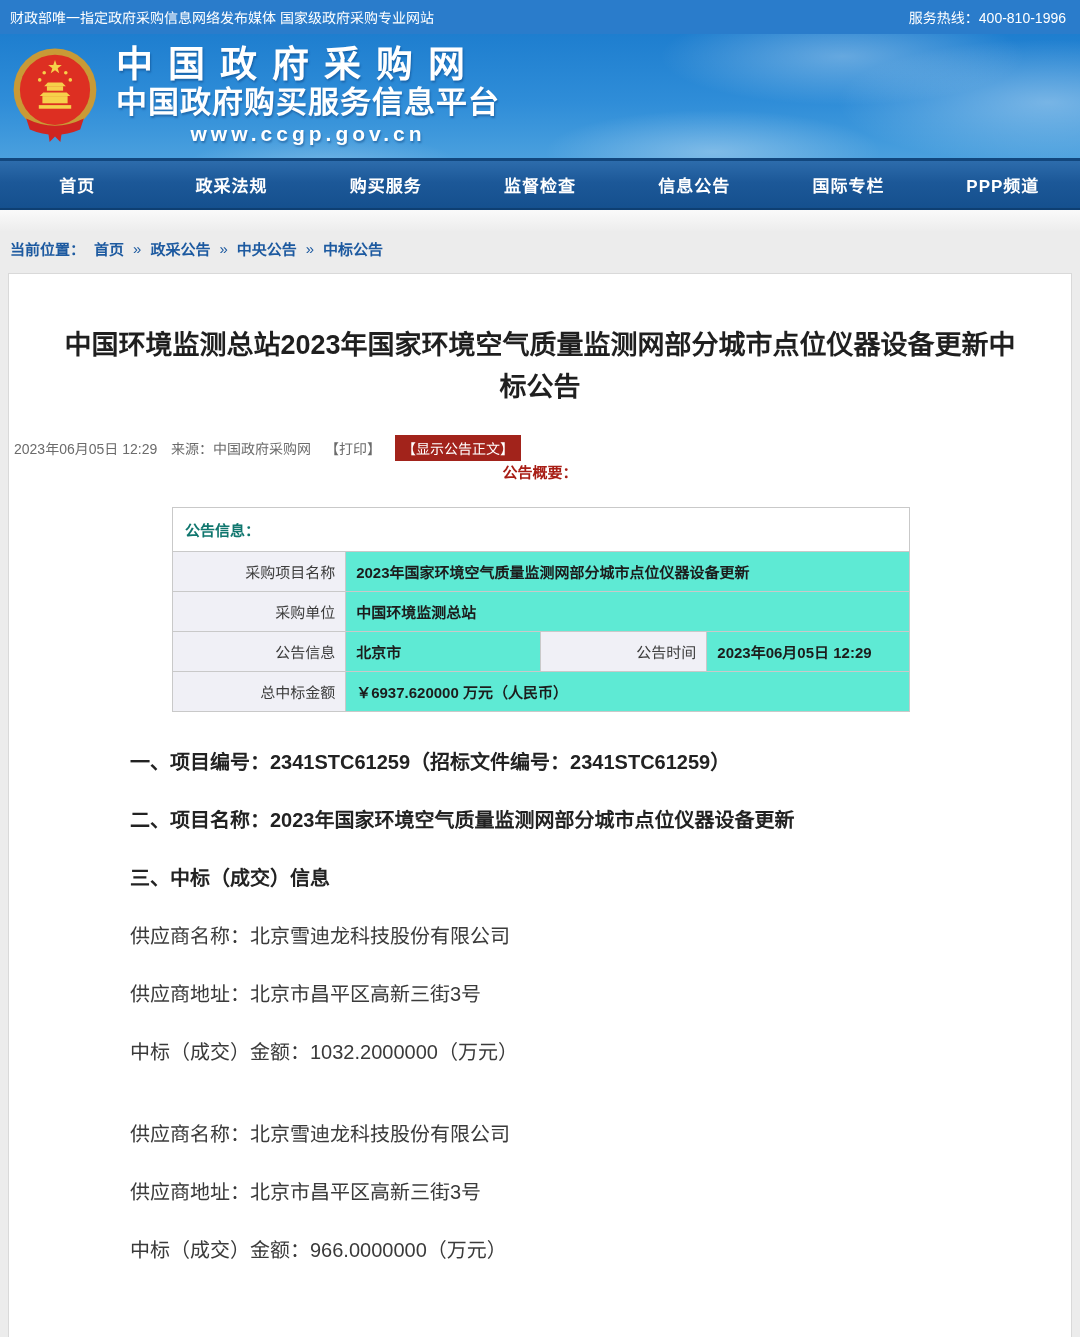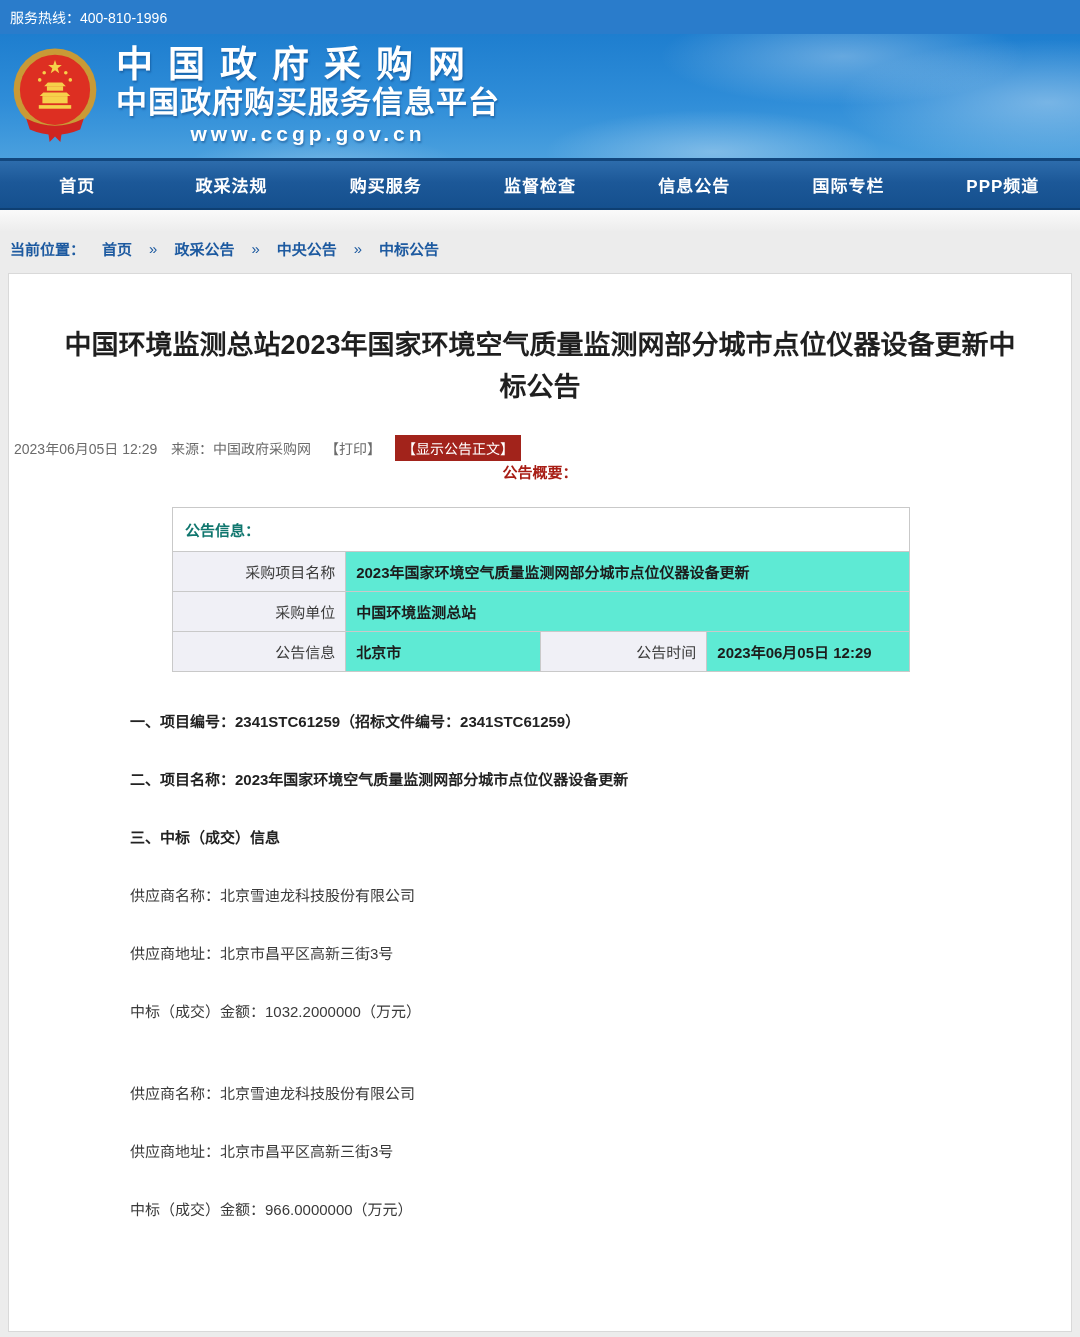--- a/index.html
+++ b/index.html
@@ -68,21 +68,21 @@
   .nav-fade { height: 22px; background: linear-gradient(180deg, #fafafa, #ececec); }
 
   
   .breadcrumb {
     padding: 6px 0 14px 10px;
     font-size: 15px;
     font-weight: bold;
     color: #1d5aa0;
     display: flex;
     align-items: center;
-    gap: 17px;
+    gap: 9px;
   }
   .breadcrumb .crumb { cursor: pointer; }
   .breadcrumb .sep { font-weight: normal; color: #1d5aa0; }
 
   
   .panel {
     margin: 0 8px;
     background: #fff;
     border: 1px solid #d9d9d9;
     min-height: 1059px;
@@ -131,30 +131,31 @@
   table.info td.tbl-title { font-weight: bold; color: #0f766e; padding: 11px 12px; background: #fff; }
   table.info td.lbl {
     background: #f0f0f6;
     text-align: right;
     color: #3c3c3c;
     font-weight: normal;
   }
   table.info td.val { font-weight: bold; color: #1c1c1c; background: #5eead4; }
 
   
-  .body-text { margin-left: 121px; margin-right: 60px; font-size: 15px; }
+  .body-text { margin-left: 121px; margin-right: 60px; font-size: 20px; }
   .body-text p { margin: 0 0 38px; line-height: 20px; }
   .body-text p.sec { font-weight: bold; color: #222; }
   .body-text p.plain { color: #3a3a3a; }
   .supplier-block.gap { margin-top: 62px; }
 </style>
 </head>
 <body>
 
 <div class="topbar">
+  <span>财政部唯一指定政府采购信息网络发布媒体 国家级政府采购专业网站</span>
   <span>服务热线：400-810-1996</span>
 </div>
 
 <div class="masthead">
   <div class="logo-wrap">
     <svg class="emblem" viewBox="0 0 100 112" xmlns="http://www.w3.org/2000/svg">
       <circle cx="50" cy="48" r="46" fill="#c99a36"></circle>
       <circle cx="50" cy="48" r="39" fill="#dd2f22"></circle>
       <polygon fill="#f6d04a" points="50,15 51.9,20.4 57.6,20.5 53.0,24.0 54.7,29.5 50,26.2 45.3,29.5 47.0,24.0 42.4,20.5 48.1,20.4"></polygon>
       <circle cx="38" cy="29" r="2" fill="#f6d04a"></circle>
@@ -230,20 +231,24 @@
     <tr>
       <td class="lbl">采购单位</td>
       <td class="val" colspan="3">中国环境监测总站</td>
     </tr>
     <tr>
       <td class="lbl">公告信息</td>
       <td class="val">北京市</td>
       <td class="lbl">公告时间</td>
       <td class="val">2023年06月05日 12:29</td>
     </tr>
+    <tr>
+      <td class="lbl">总中标金额</td>
+      <td class="val" colspan="3">￥6937.620000 万元（人民币）</td>
+    </tr>
   </tbody>
     </table>
 
   <div class="body-text">
     <p class="sec">一、项目编号：2341STC61259（招标文件编号：2341STC61259）</p>
     <p class="sec">二、项目名称：2023年国家环境空气质量监测网部分城市点位仪器设备更新</p>
     <p class="sec">三、中标（成交）信息</p>
 
     <div class="supplier-block">
       <p class="plain">供应商名称：北京雪迪龙科技股份有限公司</p>

